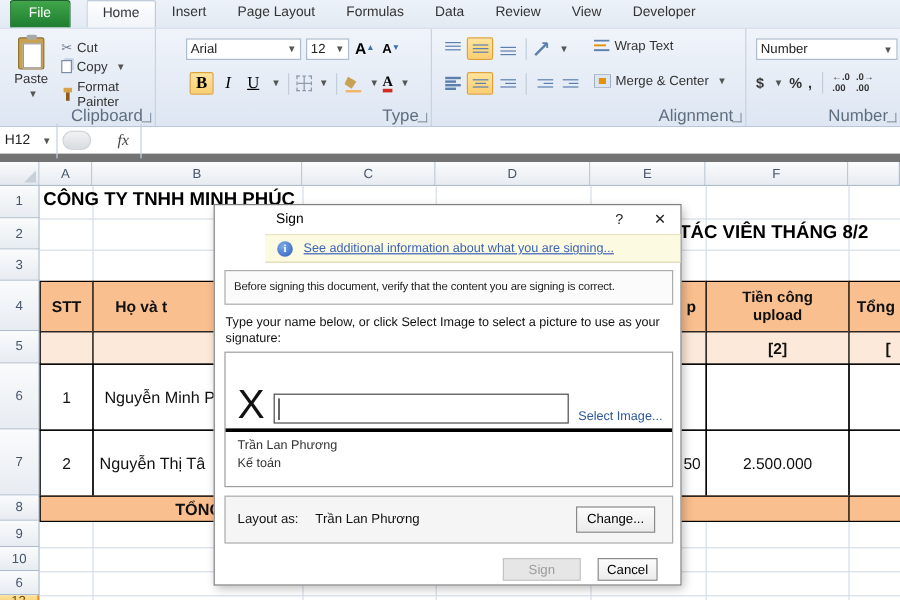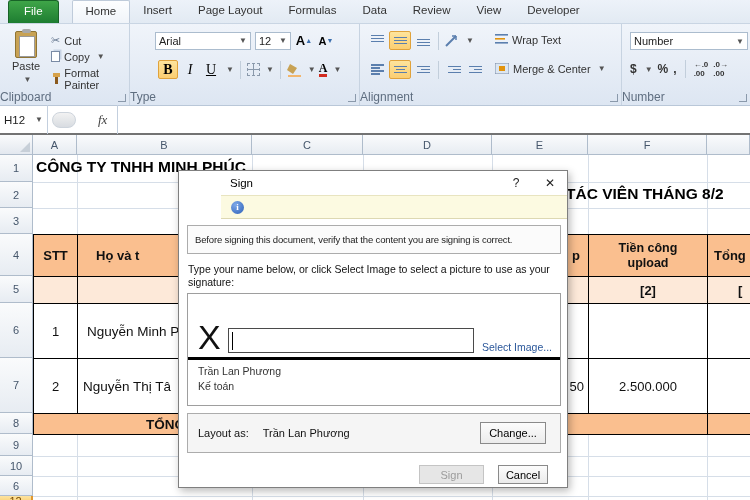--- a/index.html
+++ b/index.html
@@ -13,42 +13,42 @@
   .tab { font-size:11.5px; color:#333; padding:4px 13px 4px 13px; height:23px; cursor:default; }
   .tab.file { background:linear-gradient(#3FA548,#1E7D31); color:#fff; border-radius:3px 3px 0 0;
     margin-left:8px; padding:4px 15px; border:1px solid #186327; border-bottom:none; }
   .tab.active { background:linear-gradient(#FDFEFF,#F0F4F9); border:1px solid #BFCBDA; border-bottom:none;
     border-radius:2px 2px 0 0;margin-top:40px; }
 
   
   #ribbon { position:absolute; left:0; top:24px; width:750px; height:82px;
     background:linear-gradient(#F0F4FA,#DDE6F2); border-bottom:1px solid #B9C7D8; }
   .group { position:absolute; top:0; height:81px; border-right:1px solid #C7D3E1; }
-  .grouplabel { position:absolute; bottom:1px; left:0; right:10px; text-align:left; font-size:12px; color:#5F6E80; }
+  .grouplabel { position:absolute; bottom:1px; left:0; right:10px; text-align:right; font-size:14px; color:#5F6E80; }
   .launcher { position:absolute; bottom:3px; right:3px; width:8px; height:8px;
     border-right:1.5px solid #8A99AB; border-bottom:1.5px solid #8A99AB; }
   .sbtn { display:inline-flex; align-items:center; gap:4px; font-size:11px; color:#333; padding:1px 3px; }
   .combo { background:#fff; border:1px solid #ABBCCE; font-size:11px; color:#222;
     display:inline-flex; align-items:center; justify-content:space-between; padding:1px 3px; height:18px; }
   .dd { font-size:8px; color:#555; margin-left:3px; }
   .tog { border:1px solid #E0A23B; background:linear-gradient(#FEE49C,#FBCE72); border-radius:2px; }
   .iconbtn { display:inline-flex; align-items:center; justify-content:center; height:19px; min-width:18px; }
   .linesIcon { display:inline-block; width:13px; }
   .linesIcon i { display:block; height:1.5px; background:#5B7FAE; margin:1.5px 0; }
   .vsep { display:inline-block; width:1px; height:18px; background:#C2CEDB; margin:0 3px; vertical-align:middle; }
 
   
   #pasteBtn { position:absolute; left:7px; top:5px; width:38px; height:68px; text-align:center; font-size:11px; color:#333; }
   .clipIcon { width:22px; height:27px; margin:2px auto 2px; background:#C8A254; border:1px solid #8F7434; border-radius:2px; position:relative; }
   .clipIcon:before { content:""; position:absolute; left:3px; top:4px; width:14px; height:19px; background:#fff; border:1px solid #999; }
   .clipIcon:after { content:""; position:absolute; left:6px; top:-3px; width:9px; height:4px; background:#A9A9A9; border-radius:2px; }
 
   
   #fbar { position:absolute; left:0; top:106px; width:750px; height:29px; background:#FFFFFF;
-    border-bottom:2px solid #737373; display:flex; align-items:center;justify-content:space-between; }
+    border-bottom:7px solid #737373; display:flex; align-items:center;justify-content:space-between; }
   #namebox { width:48px; height:29px; border-right:1px solid #C3CFDE; display:flex; align-items:center;
     justify-content:space-between; padding:0 4px; font-size:11.5px; color:#222; }
   #knob { width:24px; height:16px; background:linear-gradient(#F2F2F2,#D8DCE1); border-radius:10px; margin-left:4px; border:1px solid #CDD4DC;}
   #fx { font-style:italic; font-family:"Liberation Serif",serif; font-size:13px; color:#444; margin-left:22px; }
   #fline { width:1px; height:29px; background:#C3CFDE; margin-left:10px; }
 
   
   #sheet { position:absolute; left:0; top:135px; width:750px; height:365px; background:#fff; overflow:hidden; }
   .colhdr,.rowhdr { position:absolute; background:linear-gradient(#FAFBFC,#E7ECF2);
     border-right:1px solid #AFBCCB; border-bottom:1px solid #AFBCCB;
@@ -395,20 +395,21 @@
 </div>
 
 <div id="dlg">
   <div id="dlgtitle">
     <span class="t">Sign</span>
     <span class="cap">?</span>
     <span class="cap">✕</span>
   </div>
   <div id="infobar">
     <span class="iicon">i</span>
+    <span id="infolink">See additional information about what you are signing...</span>
   </div>
 
   <div class="vbox" id="verify">
     <span>Before signing this document, verify that the content you are signing is correct.</span>
   </div>
 
   <div id="instr">
     <div>Type your name below, or click Select Image to select a picture to use as your</div>
     <div>signature:</div>
   </div>

